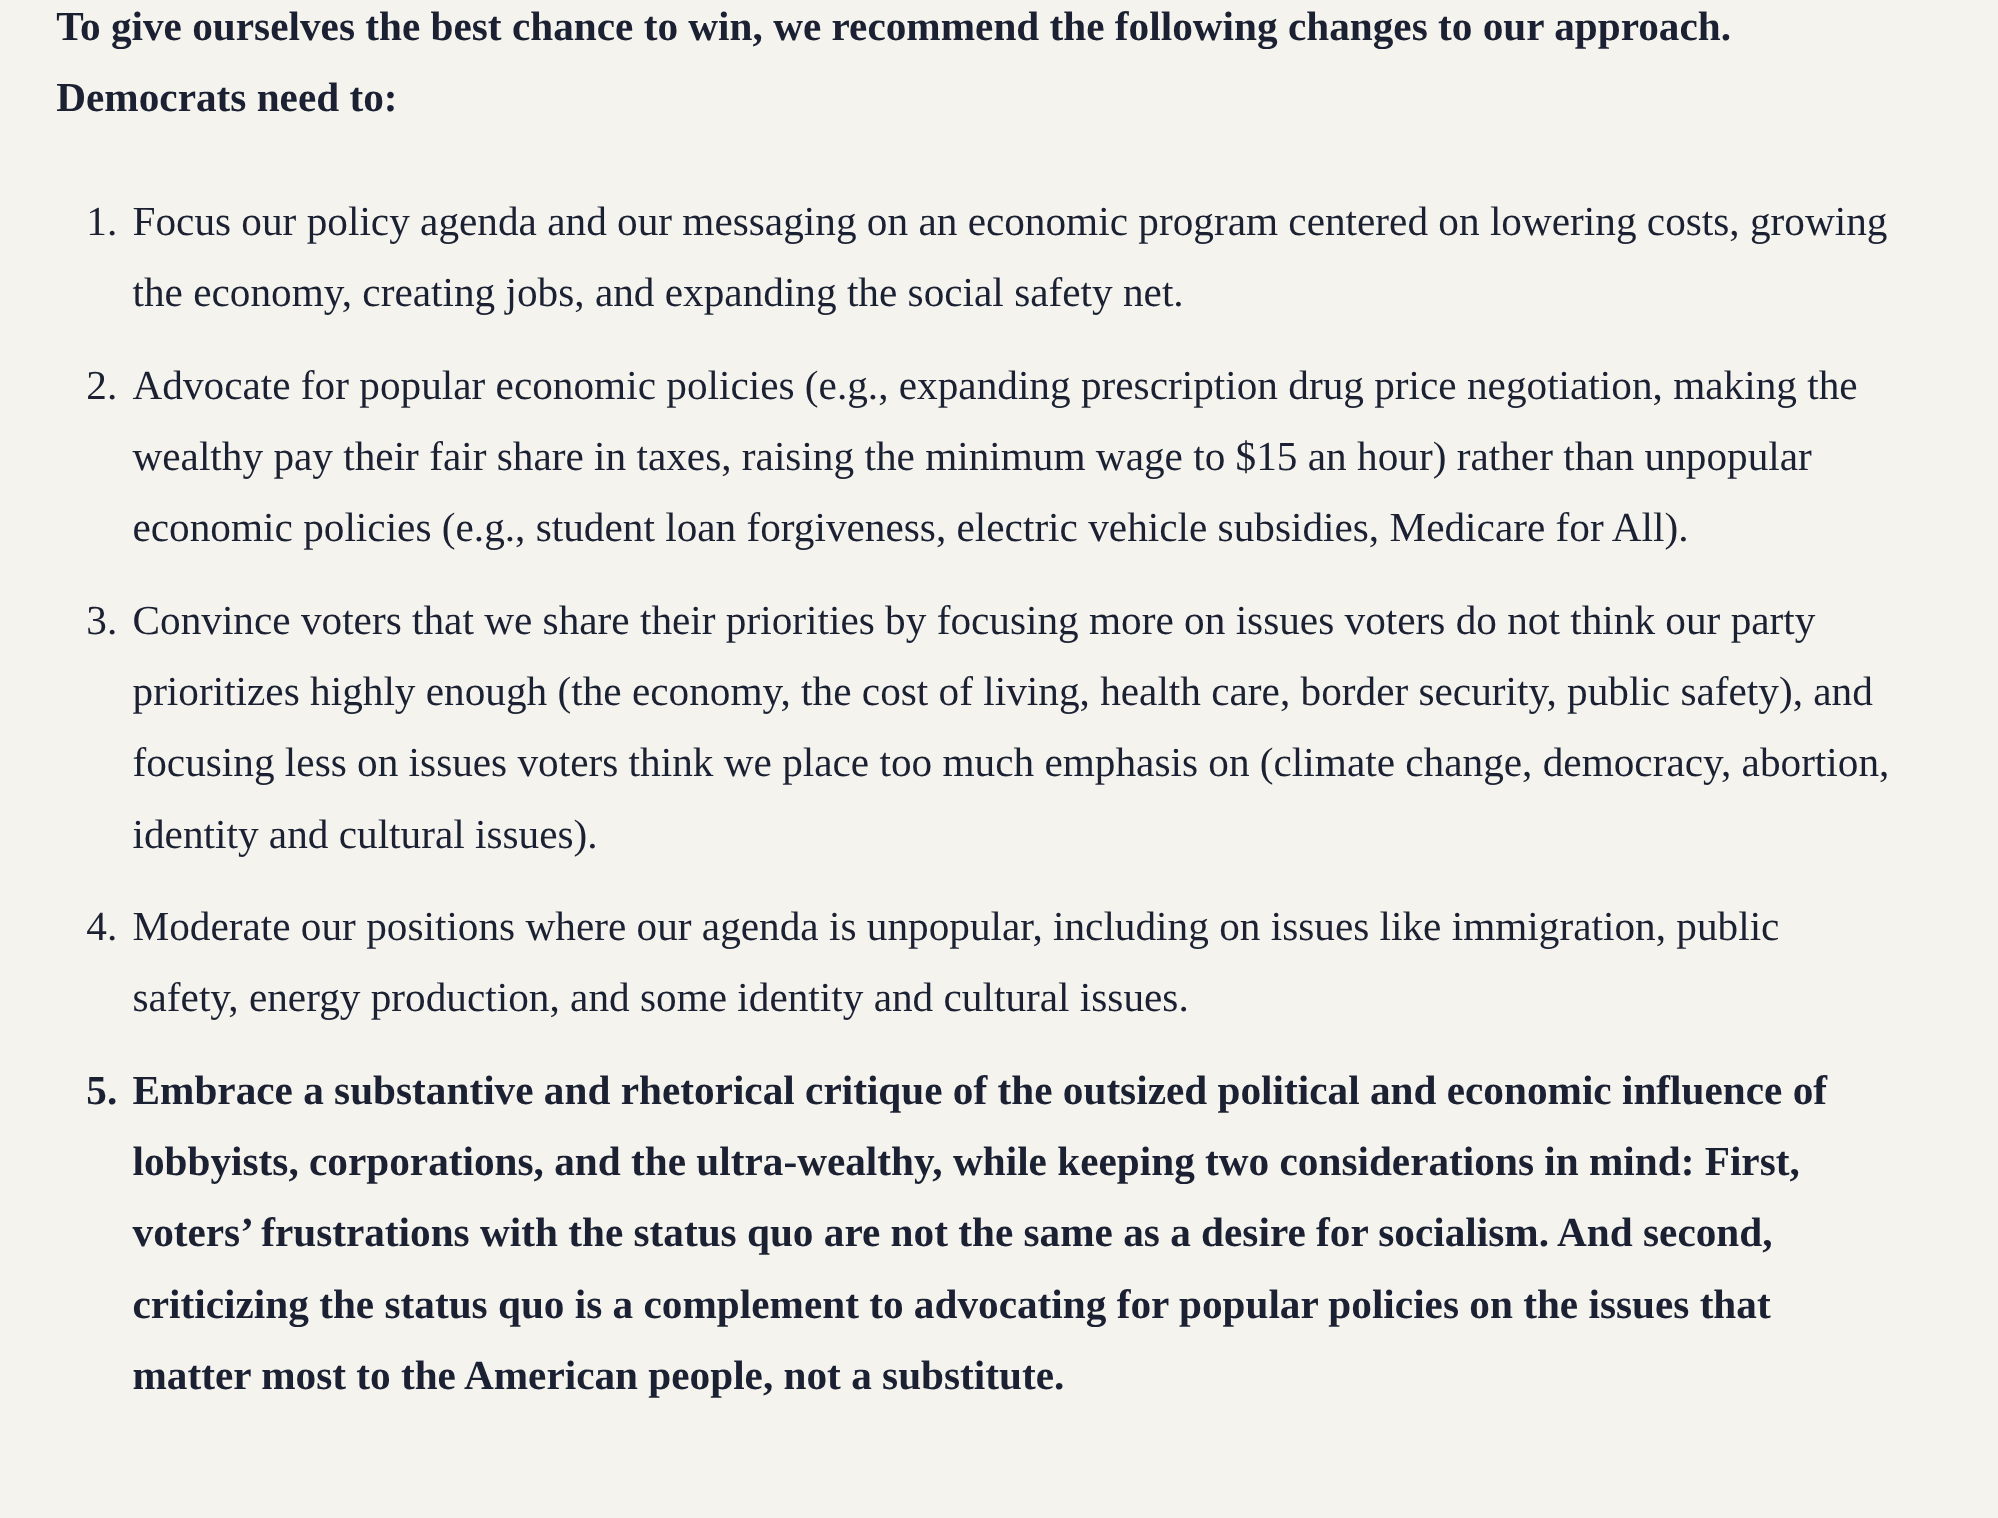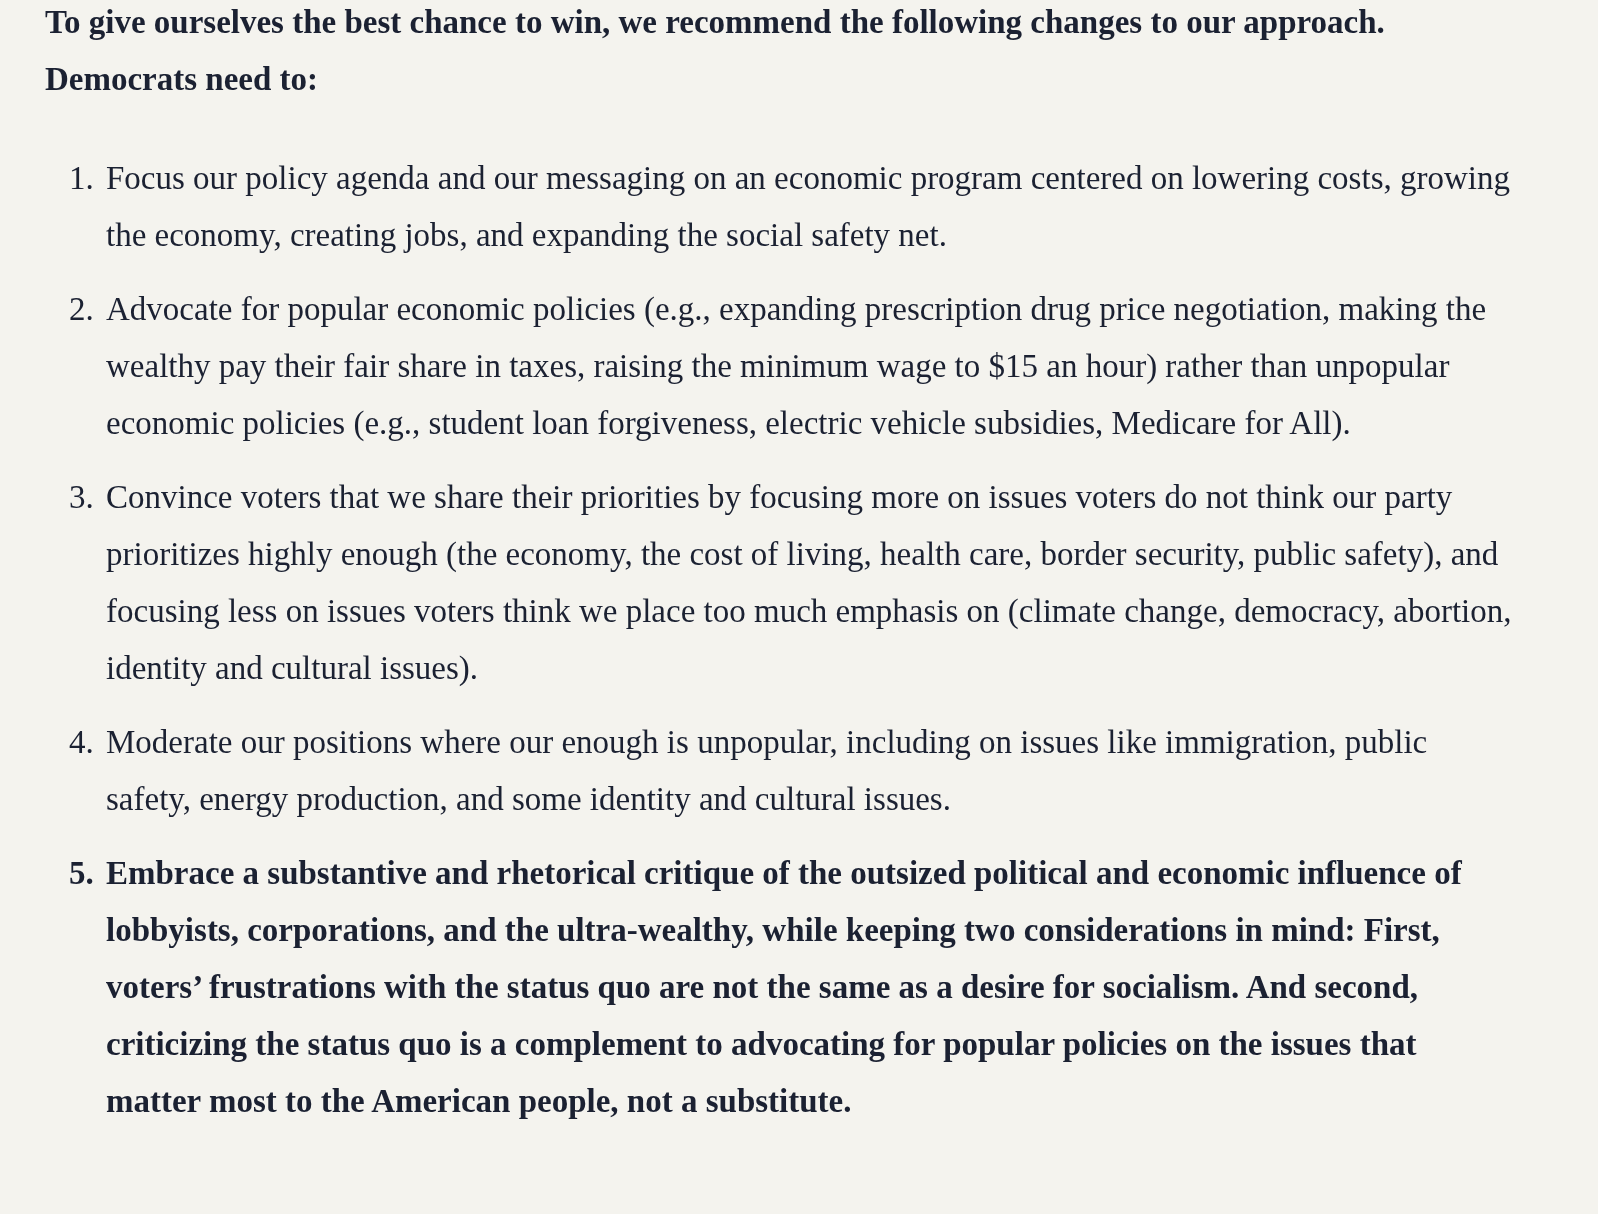--- a/index.html
+++ b/index.html
@@ -43,16 +43,16 @@
 </head>
 <body>
 
 <div class="doc">
   <p class="intro">To give ourselves the best chance to win, we recommend the following changes to our approach. Democrats need to:</p>
 
   <ol class="recommendations">
     <li>Focus our policy agenda and our messaging on an economic program centered on lowering costs, growing the economy, creating jobs, and expanding the social safety net.</li>
     <li>Advocate for popular economic policies (e.g., expanding prescription drug price negotiation, making the wealthy pay their fair share in taxes, raising the minimum wage to $15 an hour) rather than unpopular economic policies (e.g., student loan forgiveness, electric vehicle subsidies, Medicare for All).</li>
     <li>Convince voters that we share their priorities by focusing more on issues voters do not think our party prioritizes highly enough (the economy, the cost of living, health care, border security, public safety), and focusing less on issues voters think we place too much emphasis on (climate change, democracy, abortion, identity and cultural issues).</li>
-    <li>Moderate our positions where our enough is unpopular, including on issues like immigration, public safety, energy production, and some identity and cultural issues.</li>
+    <li>Moderate our positions where our agenda is unpopular, including on issues like immigration, public safety, energy production, and some identity and cultural issues.</li>
     <li>Embrace a substantive and rhetorical critique of the outsized political and economic influence of lobbyists, corporations, and the ultra-wealthy, while keeping two considerations in mind: First, voters’ frustrations with the status quo are not the same as a desire for socialism. And second, criticizing the status quo is a complement to advocating for popular policies on the issues that matter most to the American people, not a substitute.</li>
   </ol>
 </div>
 
 </body></html>

